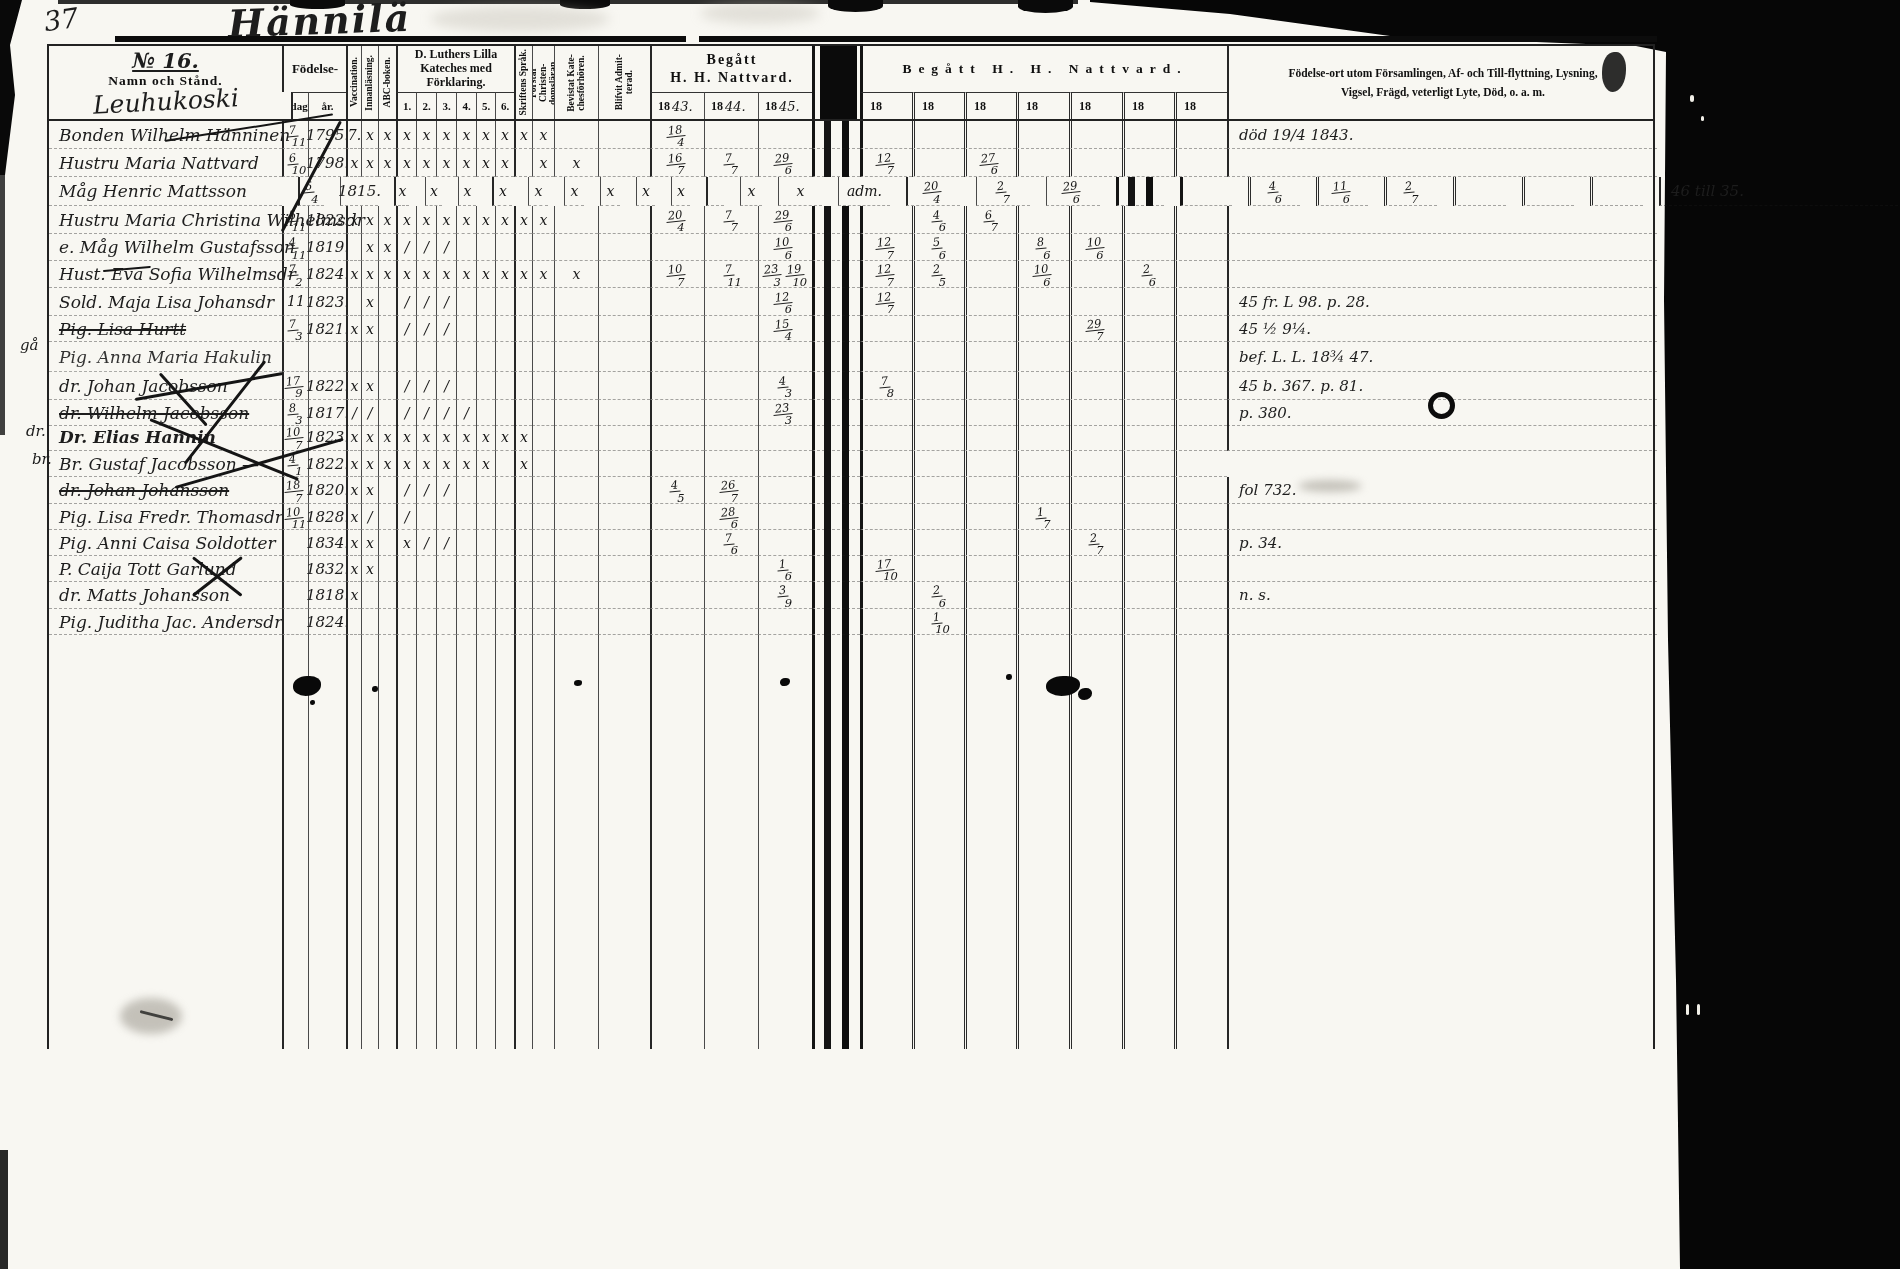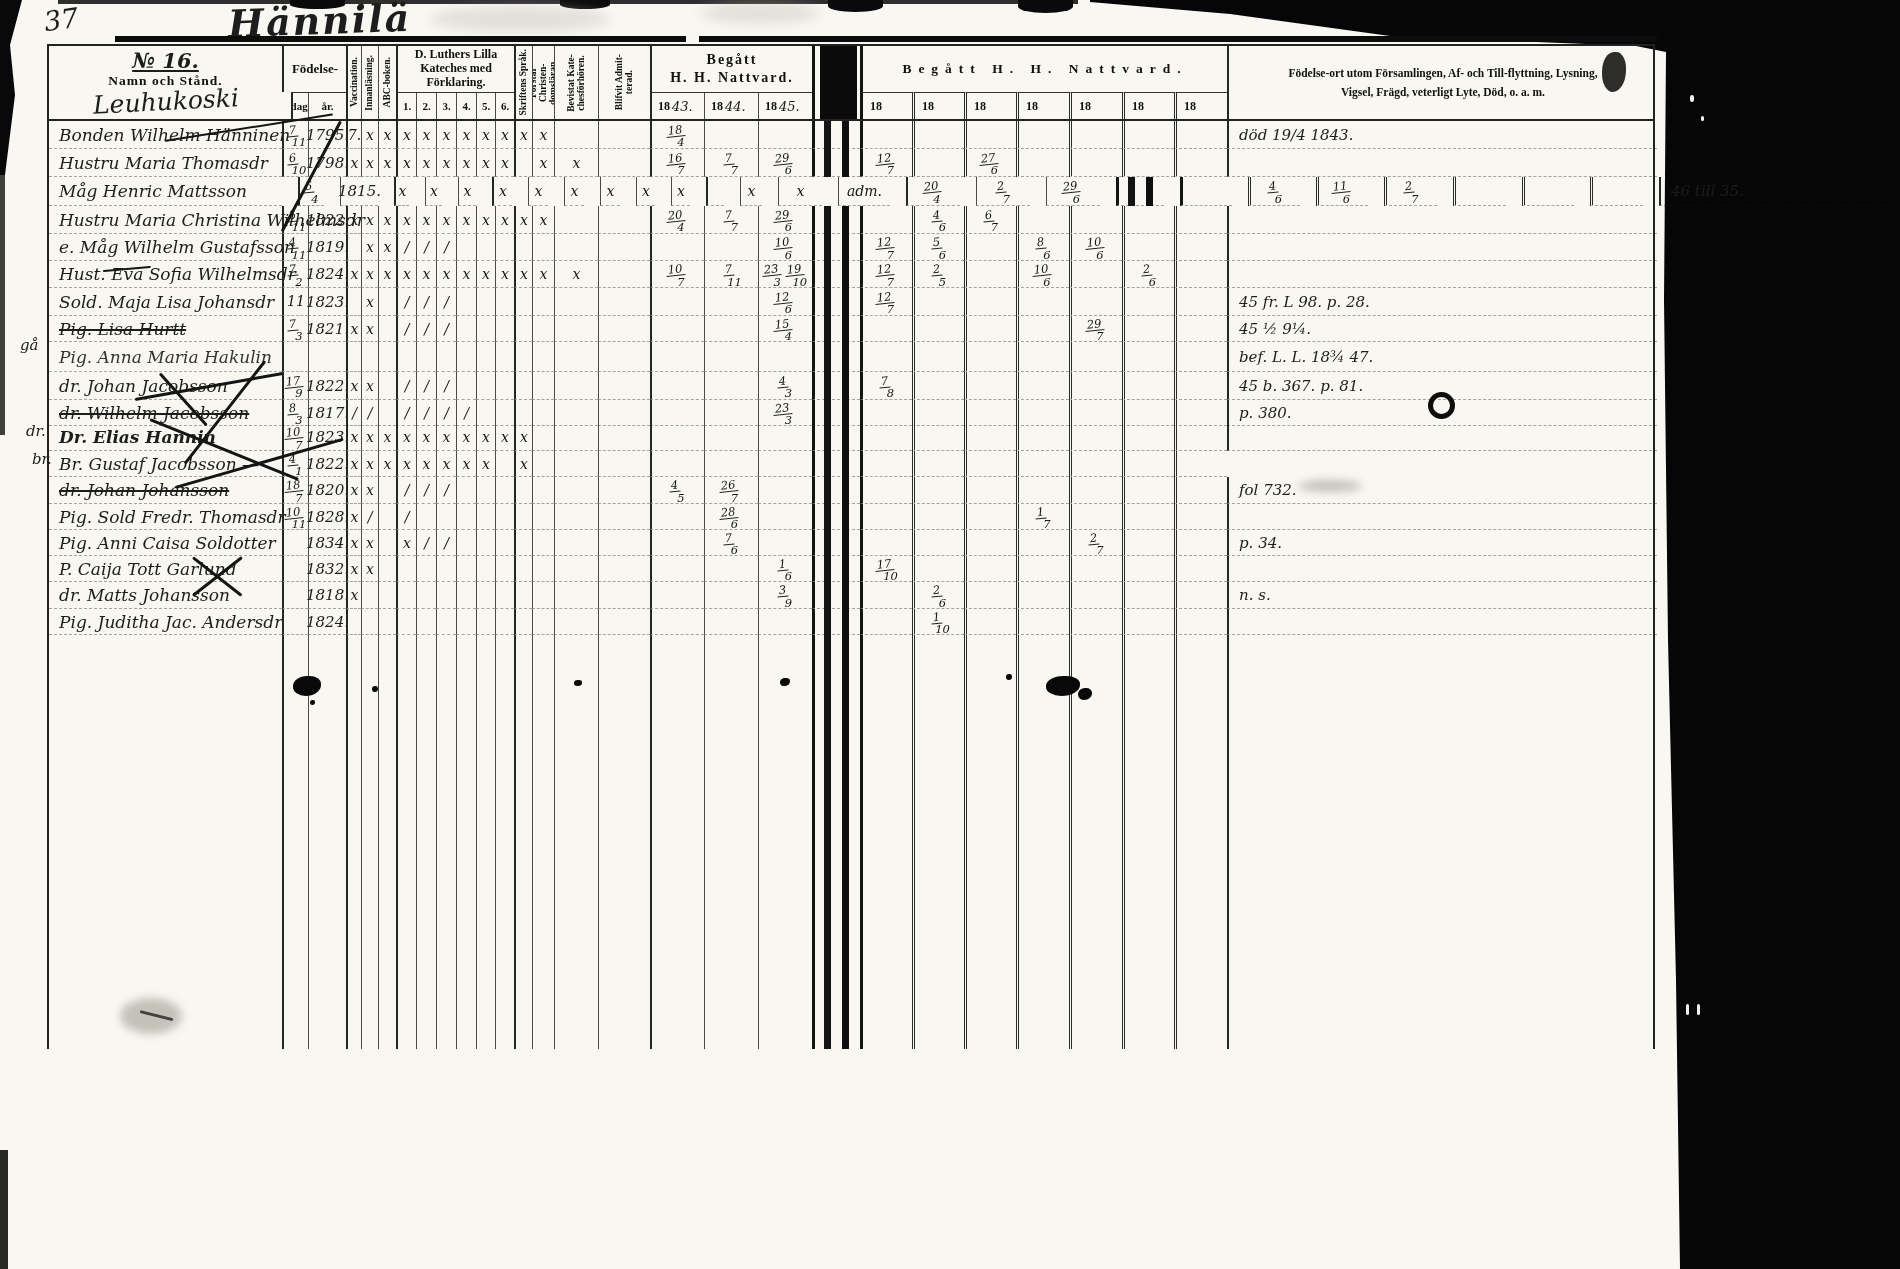--- a/index.html
+++ b/index.html
@@ -249,21 +249,21 @@
           </div>
           <div class="cell bd">
             <span></span>
           </div>
           <div class="cell bd">
             <span></span>
           </div>
           <div class="cell b2 nt hw">död 19/4 1843.</div>
         </div>
         <div class="row dash" style="height: 28px;">
-          <div class="cell nm hw">Hustru Maria Thomasdr</div>
+          <div class="cell nm hw">Hustru Maria Nattvard</div>
           <div class="cell b2">
             <span><span class="fr">
                 <span class="t">6</span>
                 <span class="b">10</span>
               </span></span>
           </div>
           <div class="cell b1 hw" style="font-size: 15px;">1798.</div>
           <div class="cell b2 mk">x</div>
           <div class="cell b1 mk">x</div>
           <div class="cell b1 mk">x</div>
@@ -1071,21 +1071,21 @@
           </div>
           <div class="cell bd">
             <span></span>
           </div>
           <div class="cell bd">
             <span></span>
           </div>
           <div class="cell b2 nt hw">fol 732.</div>
         </div>
         <div class="row dash" style="height: 26px;">
-          <div class="cell nm hw">Pig. Sold Fredr. Thomasdr</div>
+          <div class="cell nm hw">Pig. Lisa Fredr. Thomasdr</div>
           <div class="cell b2">
             <span><span class="fr">
                 <span class="t">10</span>
                 <span class="b">11</span>
               </span></span>
           </div>
           <div class="cell b1 hw" style="font-size: 15px;">1828.</div>
           <div class="cell b2 mk">x</div>
           <div class="cell b1 mk">/</div>
           <div class="cell b1 mk"></div>

